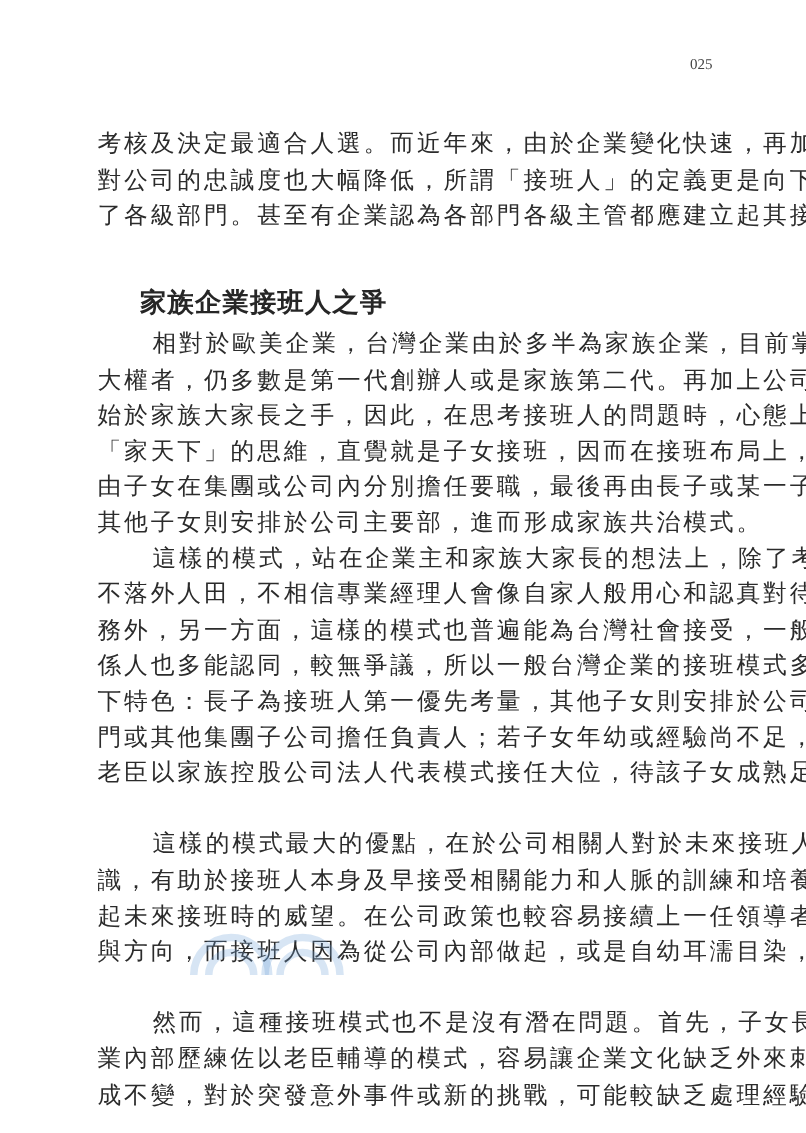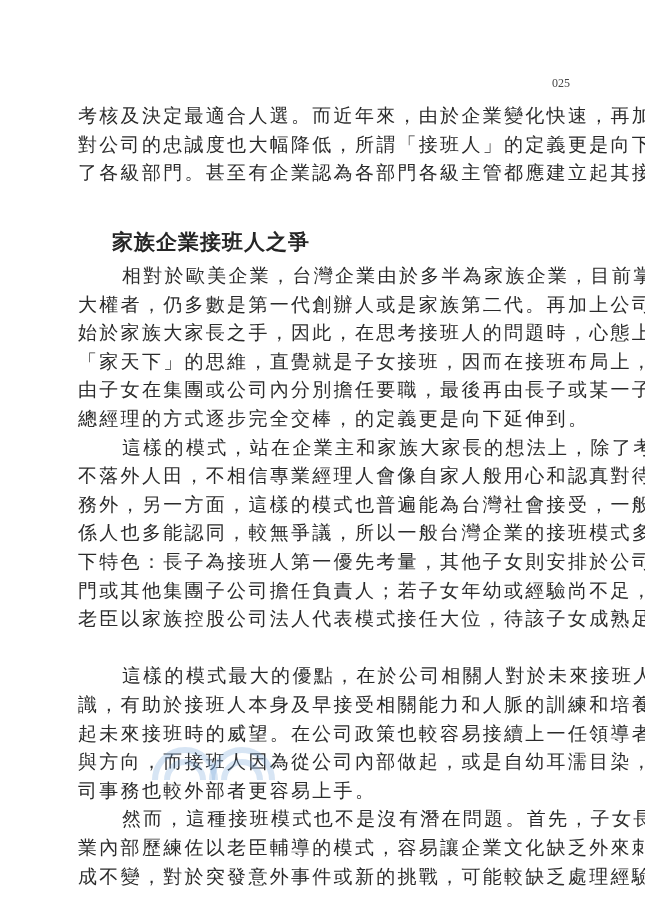--- a/index.html
+++ b/index.html
@@ -1,19 +1,19 @@
 <!DOCTYPE html>
 <html><head>
   <meta charset="utf-8">
   <style>
     html, body { margin: 0; padding: 0; background: #ffffff; }
     body { width: 645px; height: 906px; position: relative; overflow: hidden;
       font-family: "DejaVu Serif", "Liberation Serif", serif; color: #2a2a2a; }
     .page-number { position: absolute; top: 44px; left: 540px; width: 30px; text-align: right;
-      font-size: 12px; color: #444; font-family: "Liberation Serif", serif; margin-top: 32px; }
+      font-size: 12px; color: #444; font-family: "Liberation Serif", serif; }
     .text-block { position: absolute; left: 78px; width: 490px; }
     .line { height: 28.6px; line-height: 28.6px; font-size: 19px; white-space: nowrap;
       overflow: visible; letter-spacing: 2.3px; color: #2b2b2b; }
     .indent { padding-left: 44px; }
     .heading { position: absolute; left: 112px; top: 228px; font-size: 21px; font-weight: bold;
       letter-spacing: 1px; color: #262626; font-family: Liberation Serif, serif; }
     .footnote-marker { font-size: 9px; color: #888; vertical-align: middle; letter-spacing: 0; }
     .watermark { position: absolute; left: 150px; top: 722px; width: 360px; height: 60px; pointer-events: none; }
     .watermark-text { position: absolute; left: 120px; top: 2px; font-size: 38px; letter-spacing: 4px;
       color: rgba(110,160,215,0.22); font-family: "DejaVu Serif", serif; white-space: nowrap; }
@@ -31,39 +31,38 @@
 </div>
 
 <div class="heading">家族企業接班人之爭</div>
 
 <div class="text-block" style="top:261px;">
   <div class="line indent">相對於歐美企業，台灣企業由於多半為家族企業，目前掌控公司</div>
   <div class="line">大權者，仍多數是第一代創辦人或是家族第二代。再加上公司的創立</div>
   <div class="line">始於家族大家長之手，因此，在思考接班人的問題時，心態上自然有</div>
   <div class="line">「家天下」的思維，直覺就是子女接班，因而在接班布局上，多半是</div>
   <div class="line">由子女在集團或公司內分別擔任要職，最後再由長子或某一子女擔任</div>
-  <div class="line">總經理的方式逐步完全交棒，的定義更是向下延伸到。</div>
+  <div class="line">其他子女則安排於公司主要部，進而形成家族共治模式。</div>
 </div>
 
 <div class="text-block" style="top:432.6px;">
   <div class="line indent">這樣的模式，站在企業主和家族大家長的想法上，除了考量肥水</div>
   <div class="line">不落外人田，不相信專業經理人會像自家人般用心和認真對待公司事</div>
   <div class="line">務外，另一方面，這樣的模式也普遍能為台灣社會接受，一般利害關</div>
   <div class="line">係人也多能認同，較無爭議，所以一般台灣企業的接班模式多具有以</div>
   <div class="line">下特色：長子為接班人第一優先考量，其他子女則安排於公司主要部</div>
   <div class="line">門或其他集團子公司擔任負責人；若子女年幼或經驗尚不足，則先由</div>
   <div class="line">老臣以家族控股公司法人代表模式接任大位，待該子女成熟足以獨當</div>
 </div>
 
 <div class="text-block" style="top:661.4px;">
   <div class="line indent">這樣的模式最大的優點，在於公司相關人對於未來接班人早有共</div>
   <div class="line">識，有助於接班人本身及早接受相關能力和人脈的訓練和培養，建立</div>
   <div class="line">起未來接班時的威望。在公司政策也較容易接續上一任領導者的風格</div>
   <div class="line">與方向，而接班人因為從公司內部做起，或是自幼耳濡目染，對於公</div>
-  <div class="line">司事務也較外部者更容易上手。</div>
 </div>
 
 <div class="text-block" style="top:804.4px;">
   <div class="line indent">然而，這種接班模式也不是沒有潛在問題。首先，子女長期在企</div>
   <div class="line">業內部歷練佐以老臣輔導的模式，容易讓企業文化缺乏外來刺激而一</div>
   <div class="line">成不變，對於突發意外事件或新的挑戰，可能較缺乏處理經驗。其次，</div>
 </div>
 
 <div class="watermark">
   <svg class="watermark-arcs" width="130" height="50" viewBox="0 0 130 50">

